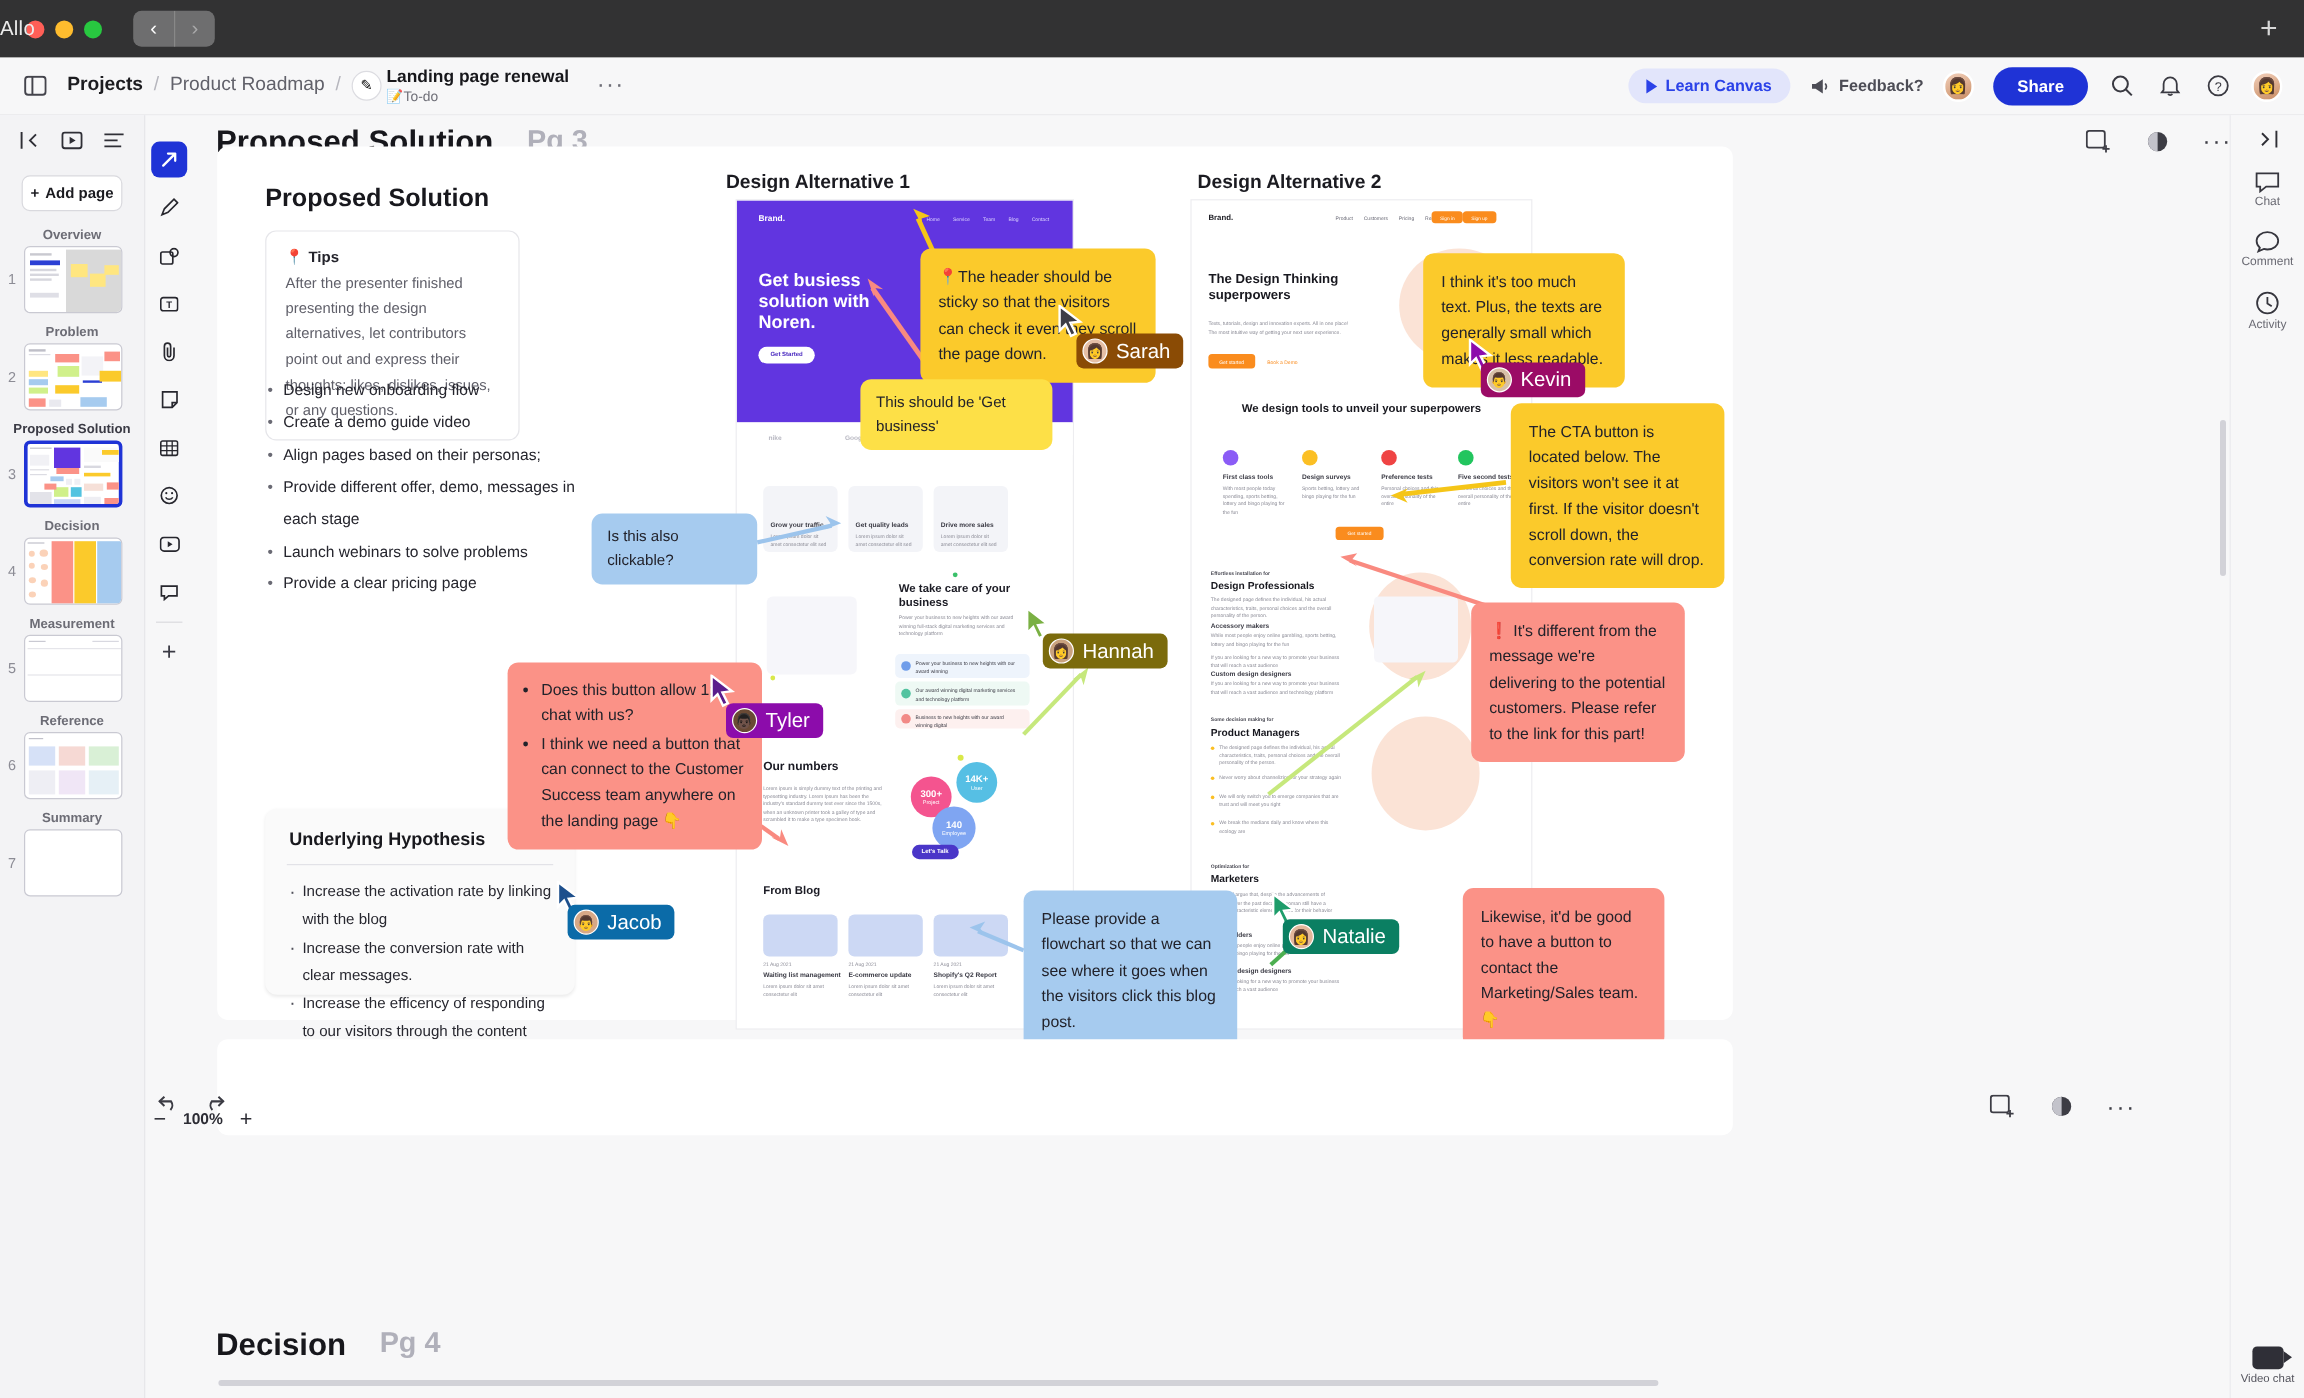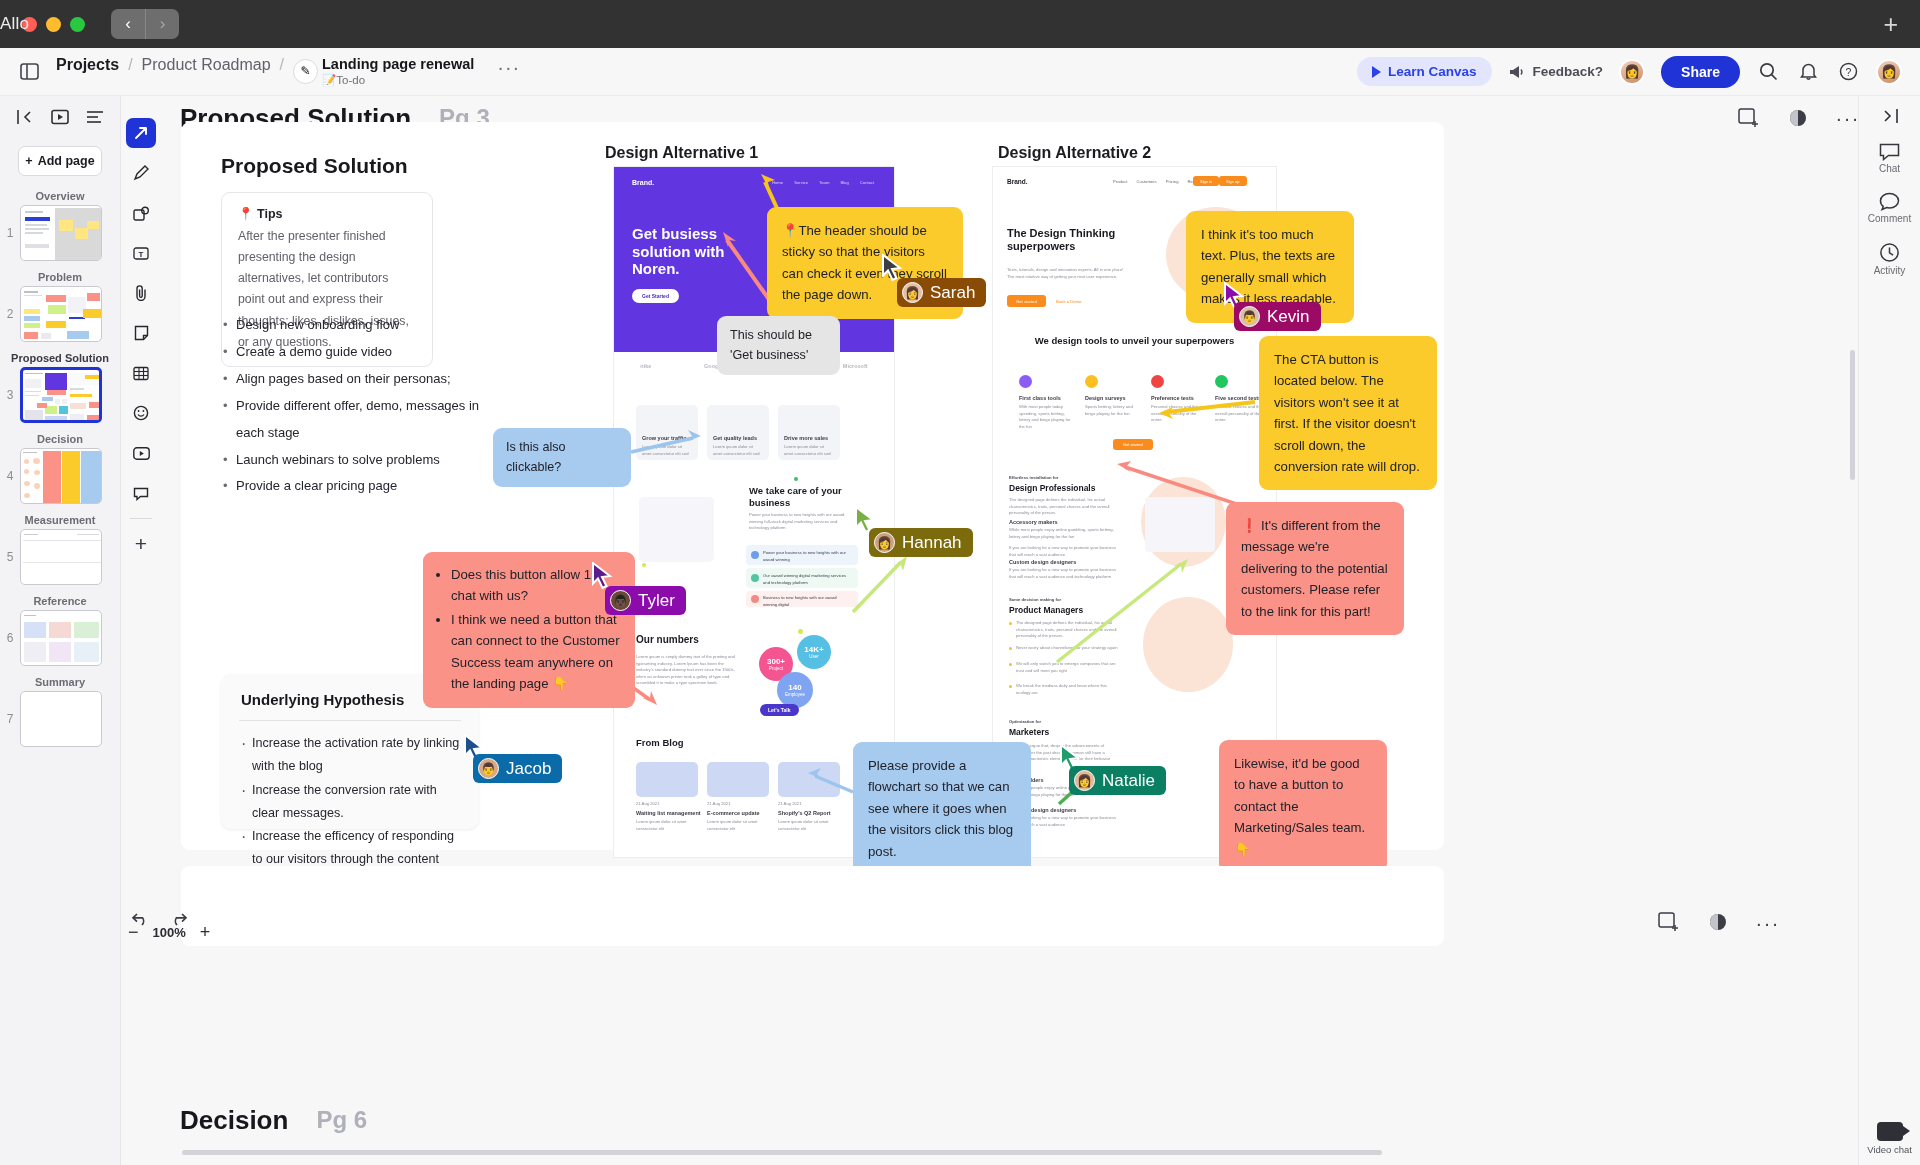--- a/index.html
+++ b/index.html
@@ -34,21 +34,21 @@
   }
   .winplus { position: absolute; right: 22px; color: #d8d8d8; font-size: 25px; font-weight: 300; }
 
   
   .crumbbar {
     position: absolute; top: 48px; left: 0; width: 1920px; height: 48px;
     background: #f7f7f8; display: flex; align-items: center;
     border-bottom: 1px solid #ececee;
   }
   .panel-toggle { margin-left: 16px; width: 26px; height: 26px; display:flex; align-items:center; justify-content:center; }
-  .crumbs { display: flex; gap: 9px; margin-left: 14px; font-size: 16px; }
+  .crumbs { display: flex; align-items: center; gap: 9px; margin-left: 14px; font-size: 16px; }
   .crumb { color: #61616a; }
   .crumb.first { color: #1c1c20; font-weight: 700; }
   .crumb-sep { color: #b6b6bd; }
   .doc-ico {
     width: 25px; height: 25px; border-radius: 50%; background: #fff;
     border: 1px solid #dcdce1; display: flex; align-items: center; justify-content: center;
     font-size: 12px; margin-right: 4px;
   }
   .doc-wrap { display: flex; align-items: center; }
   .doc-name { font-size: 14.5px; font-weight: 700; color: #17171b; line-height: 1.15; }
@@ -740,21 +740,21 @@
       <path d="M936 342 l14 -3 -5 6 5 5z" fill="#f98a80"></path>
 
       <path d="M876 540 L1000 442" stroke="#c6e87c" stroke-width="3.5" fill="none"></path>
       <path d="M1007 437 l-6 14 -1 -7 -7 0z" fill="#c6e87c"></path>
 
       <path d="M878 682 L900 662" stroke="#4caf50" stroke-width="3.5" fill="none"></path>
     </svg>
 
     <div class="note" style="left:586px;top:85px;width:196px;background:#fbca2b">📍The header should be sticky so that the visitors can check it even they scroll the page down.</div>
 
-    <div class="note" style="left:536px;top:194px;width:123px;background:#e5e5e5;font-size:12.6px;padding:9px 13px">This should be 'Get business'</div>
+    <div class="note" style="left:536px;top:194px;width:160px;background:#fde047;font-size:12.6px;padding:9px 13px">This should be 'Get business'</div>
 
     <div class="note" style="left:312px;top:306px;width:138px;background:#a6cbef;font-size:12.6px;padding:9px 13px">Is this also clickable?</div>
 
     <div class="note" style="left:242px;top:430px;width:212px;background:#fb9287;padding:12px 14px">
       <ul>
         <li>Does this button allow 1:1 chat with us?</li>
         <li>I think we need a button that can connect to the Customer Success team anywhere on the landing page 👇</li>
       </ul>
     </div>
 
@@ -826,21 +826,21 @@
     </div>
     <div class="cursor-name" style="left:292px;top:632px;background:#0b6ba8">
       <span class="cn-av" style="background:#d6a887">👨</span>
       <span>Jacob</span>
     </div>
   </div>
 
   <div class="board2"></div>
   <div class="canvas-head2">
     <div class="canvas-title">Decision</div>
-    <div class="canvas-pg">Pg 6</div>
+    <div class="canvas-pg">Pg 4</div>
   </div>
   <div style="position:absolute;right:140px;bottom:230px;display:flex;gap:28px;color:#3d3d45">
     <span>
       <svg width="22" height="20" viewBox="0 0 22 20">
           <rect x="1" y="1" width="15" height="14" rx="2" fill="none" stroke="#3d3d45" stroke-width="1.5"></rect>
           <line x1="17" y1="13" x2="17" y2="19" stroke="#3d3d45" stroke-width="1.5"></line>
           <line x1="14" y1="16" x2="20" y2="16" stroke="#3d3d45" stroke-width="1.5"></line>
         </svg>
     </span>
     <span>

